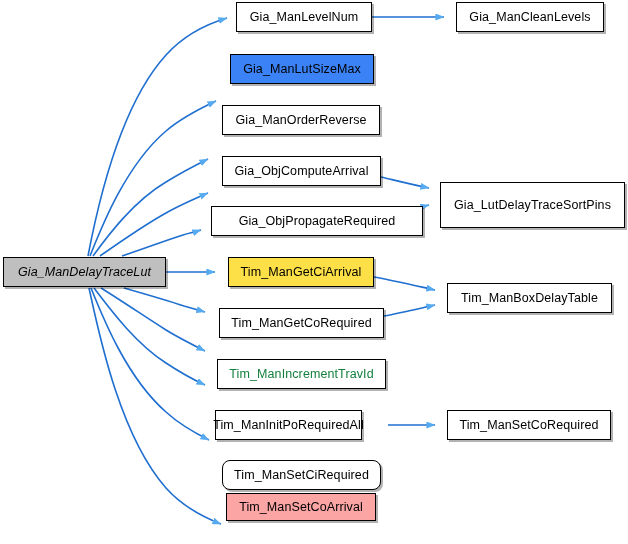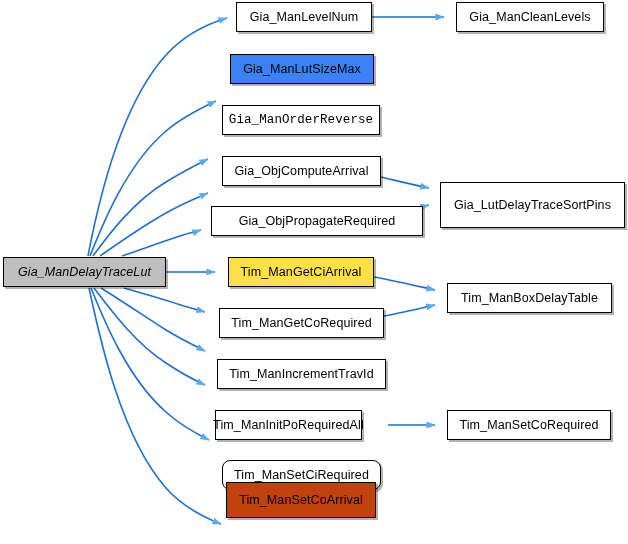--- a/index.html
+++ b/index.html
@@ -81,44 +81,44 @@
       <div class="node-box node-current" style="left: 3px; top: 257px; width: 163px; height: 30px; border-color: rgb(0, 0, 0); background: rgb(191, 191, 191);">
         <span class="node-label" style="color: rgb(0, 0, 0);">Gia_ManDelayTraceLut</span>
       </div>
       <div class="node-box" style="left: 236px; top: 2px; width: 136px; height: 30px; border-color: rgb(0, 0, 0); background: rgb(255, 255, 255);">
         <span class="node-label" style="color: rgb(0, 0, 0);">Gia_ManLevelNum</span>
       </div>
       <div class="node-box" style="left: 230px; top: 54px; width: 144px; height: 30px; border-color: rgb(0, 0, 0); background: #3b82f6; text-align: right;">
         <span class="node-label" style="color: rgb(0, 0, 0);">Gia_ManLutSizeMax</span>
       </div>
       <div class="node-box" style="left: 222px; top: 105px; width: 158px; height: 30px; border-color: rgb(0, 0, 0); background: rgb(255, 255, 255);">
-        <span class="node-label" style="color: rgb(0, 0, 0); font-family: Liberation Mono, monospace;">Gia_ManOrderReverse</span>
+        <span class="node-label" style="color: rgb(0, 0, 0);">Gia_ManOrderReverse</span>
       </div>
       <div class="node-box" style="left: 222px; top: 156px; width: 159px; height: 30px; border-color: rgb(0, 0, 0); background: rgb(255, 255, 255);">
         <span class="node-label" style="color: rgb(0, 0, 0);">Gia_ObjComputeArrival</span>
       </div>
       <div class="node-box" style="left: 211px; top: 206px; width: 212px; height: 30px; border-color: rgb(0, 0, 0); background: rgb(255, 255, 255);">
         <span class="node-label" style="color: rgb(0, 0, 0);">Gia_ObjPropagateRequired</span>
       </div>
       <div class="node-box" style="left: 228px; top: 257px; width: 146px; height: 30px; border-color: rgb(0, 0, 0); background: #fde047;">
         <span class="node-label" style="color: rgb(0, 0, 0);">Tim_ManGetCiArrival</span>
       </div>
       <div class="node-box" style="left: 219px; top: 308px; width: 165px; height: 30px; border-color: rgb(0, 0, 0); background: rgb(255, 255, 255);">
         <span class="node-label" style="color: rgb(0, 0, 0);">Tim_ManGetCoRequired</span>
       </div>
       <div class="node-box" style="left: 217px; top: 359px; width: 169px; height: 30px; border-color: rgb(0, 0, 0); background: rgb(255, 255, 255);">
-        <span class="node-label" style="color: #000000;">Tim_ManIncrementTravId</span>
+        <span class="node-label" style="color: #15803d;">Tim_ManIncrementTravId</span>
       </div>
       <div class="node-box" style="left: 215px; top: 410px; width: 147px; height: 30px; border-color: rgb(0, 0, 0); background: rgb(255, 255, 255);">
         <span class="node-label" style="color: rgb(0, 0, 0);">Tim_ManInitPoRequiredAll</span>
       </div>
       <div class="node-box" style="left: 222px; top: 460px; width: 159px; height: 30px; border-color: rgb(0, 0, 0); background: rgb(255, 255, 255); border-radius: 8px;">
         <span class="node-label" style="color: rgb(0, 0, 0);">Tim_ManSetCiRequired</span>
       </div>
-      <div class="node-box" style="left: 226px; top: 482px; width: 150px; height: 36px; border-color: rgb(0, 0, 0); background: #c2410c;">
+      <div class="node-box" style="left: 226px; top: 493px; width: 150px; height: 28px; border-color: rgb(0, 0, 0); background: #fca5a5;">
         <span class="node-label" style="color: rgb(0, 0, 0);">Tim_ManSetCoArrival</span>
       </div>
       <div class="node-box" style="left: 456px; top: 2px; width: 148px; height: 30px; border-color: rgb(0, 0, 0); background: rgb(255, 255, 255);">
         <span class="node-label" style="color: rgb(0, 0, 0);">Gia_ManCleanLevels</span>
       </div>
       <div class="node-box" style="left: 440px; top: 182px; width: 185px; height: 46px; border-color: rgb(0, 0, 0); background: rgb(255, 255, 255);">
         <span class="node-label" style="color: rgb(0, 0, 0);">Gia_LutDelayTraceSortPins</span>
       </div>
       <div class="node-box" style="left: 447px; top: 283px; width: 165px; height: 30px; border-color: rgb(0, 0, 0); background: rgb(255, 255, 255);">
         <span class="node-label" style="color: rgb(0, 0, 0);">Tim_ManBoxDelayTable</span>

